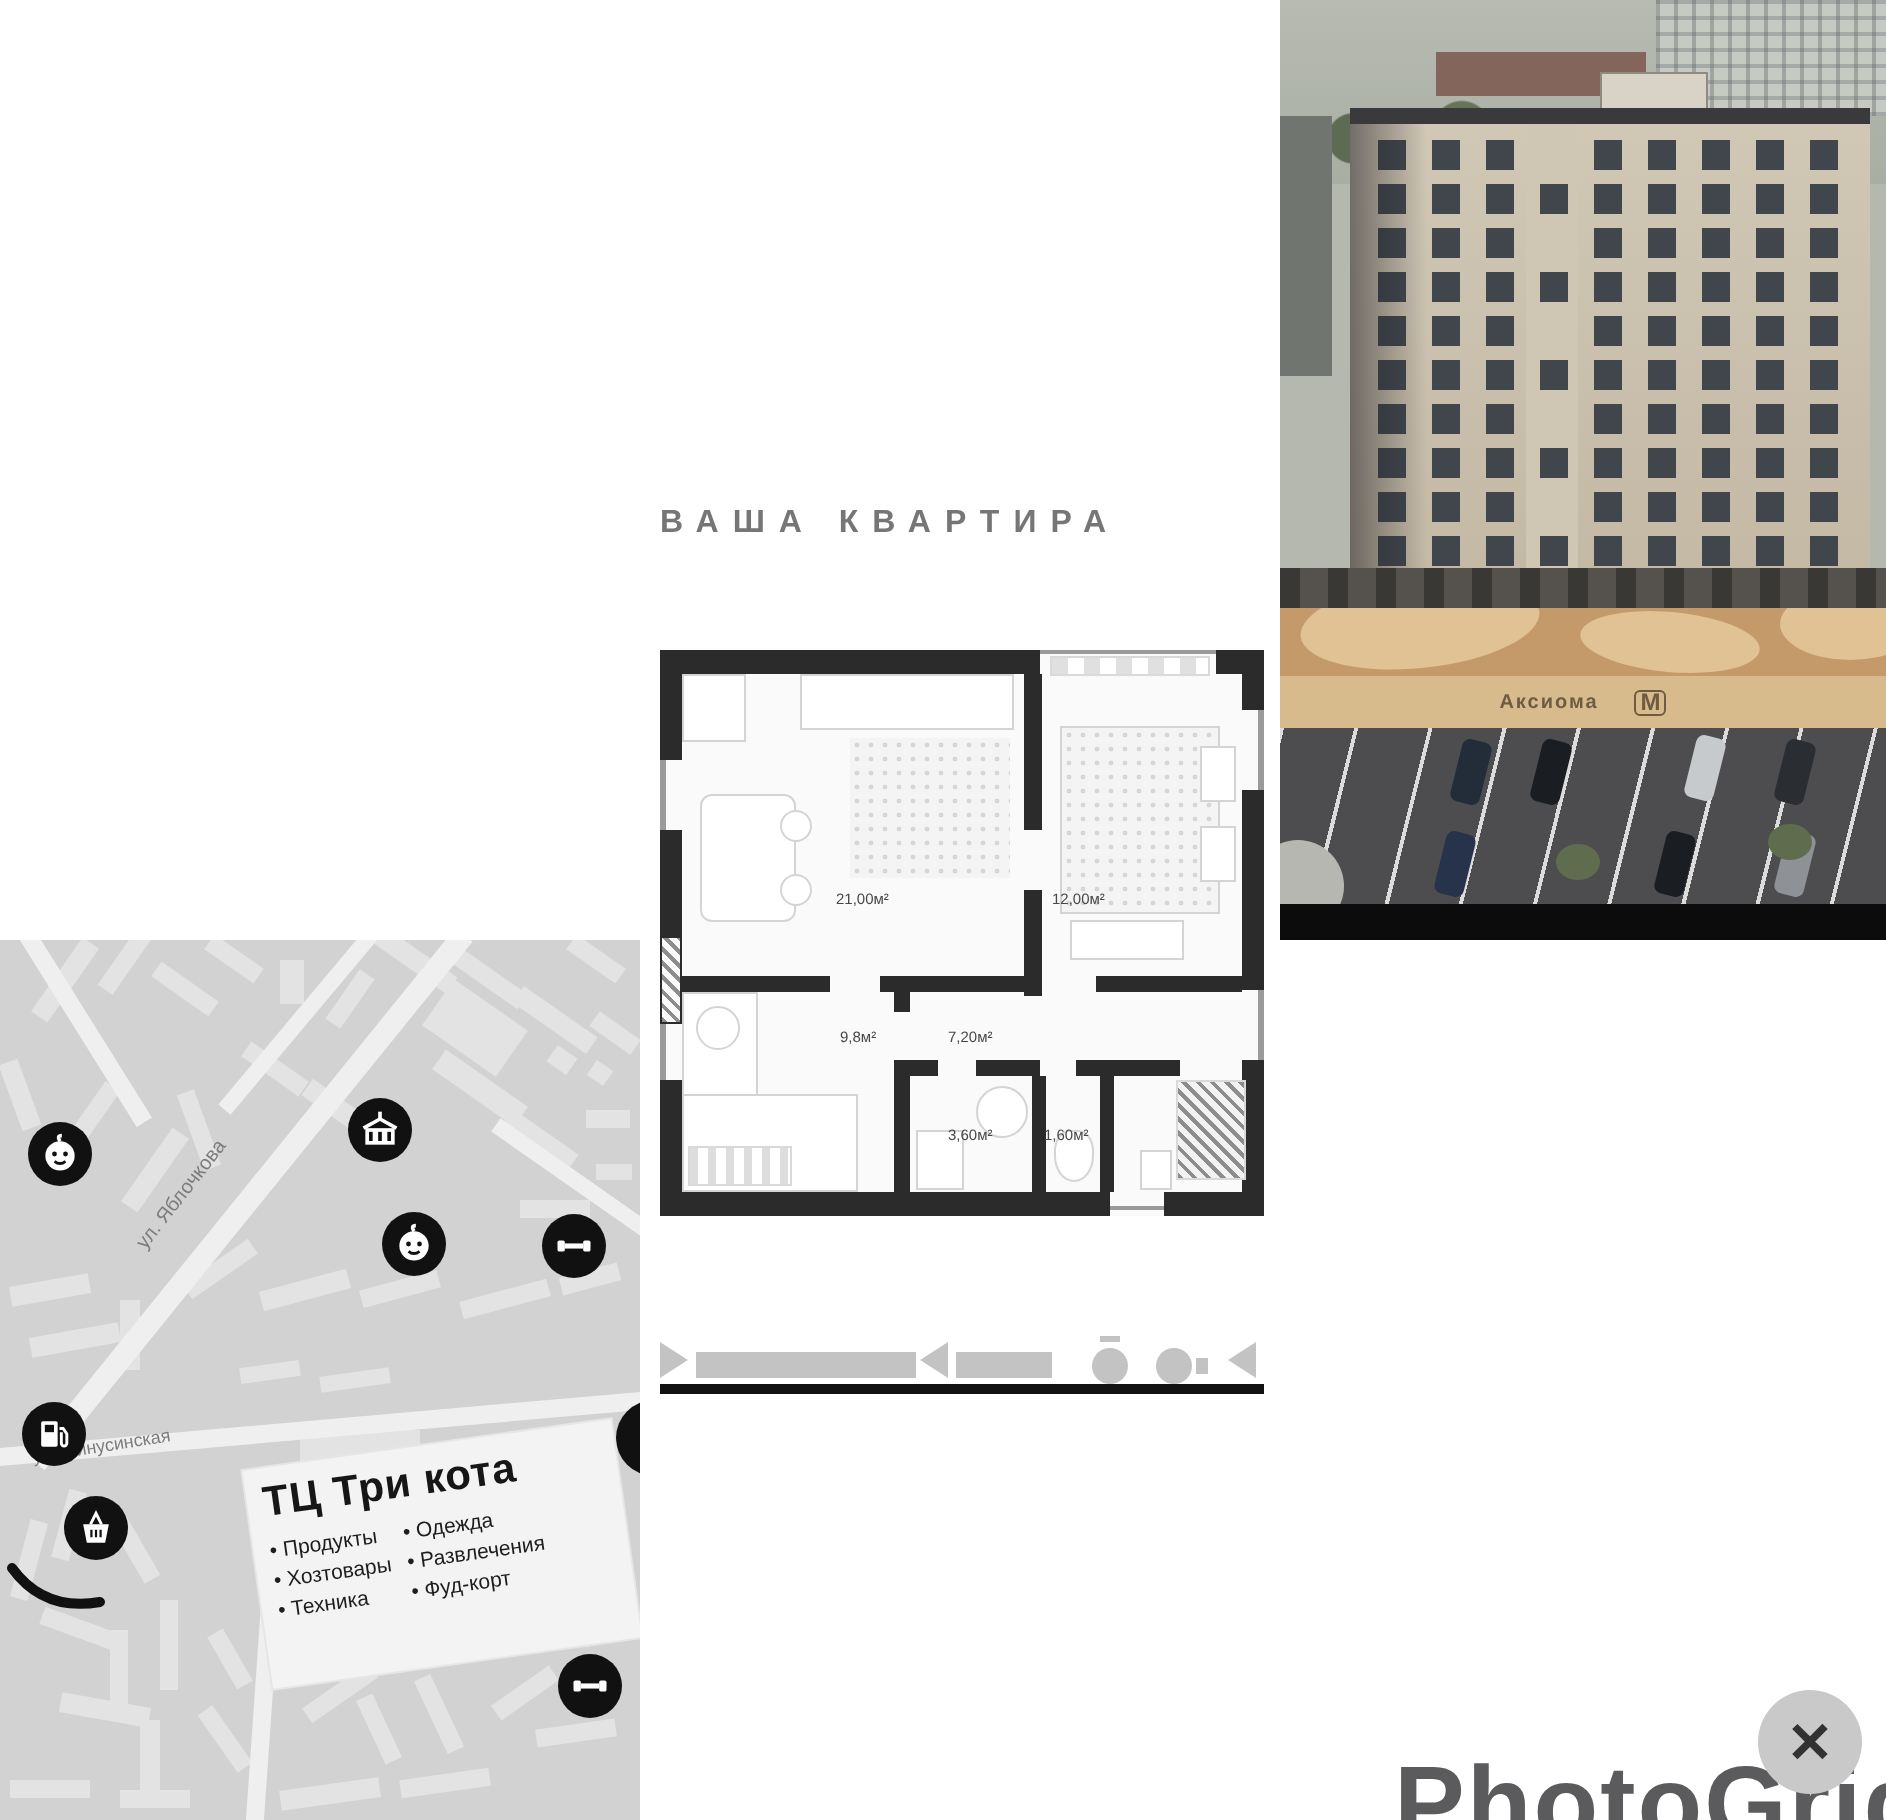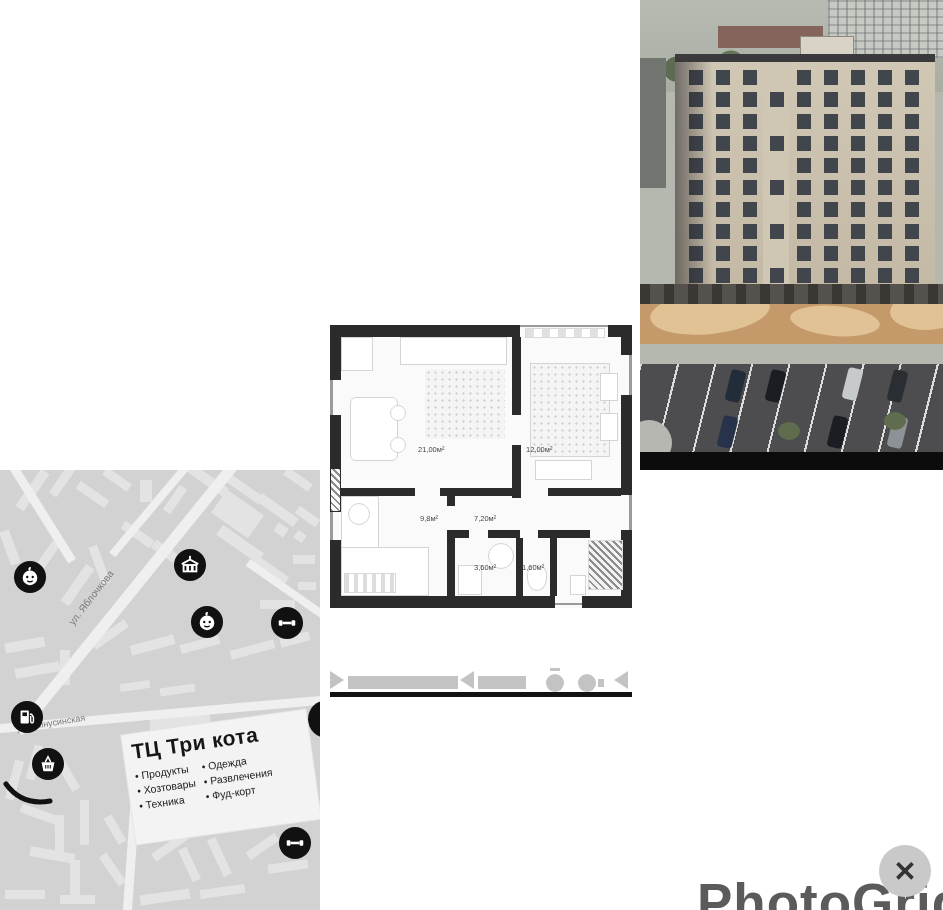--- a/index.html
+++ b/index.html
@@ -231,20 +231,21 @@
         </ul>
         <ul>
           <li>Одежда</li>
           <li>Развлечения</li>
           <li>Фуд-корт</li>
         </ul>
       </div>
     </div>
   </div>
 
+  <div class="abs plan-title">ВАША КВАРТИРА</div>
 
   <div class="abs plan">
 
     <div class="wall" style="left:0;top:0;width:190px;height:12px;"></div>
     <div class="wall" style="left:278px;top:0;width:24px;height:12px;"></div>
 
     <div class="thinline" style="left:190px;top:0;width:88px;height:2px;"></div>
     <div class="furn-g" style="left:195px;top:3px;width:78px;height:8px;background:repeating-linear-gradient(90deg,#e0e0e0 0 8px,#fff 8px 16px);"></div>
 
     <div class="wall" style="left:0;top:0;width:11px;height:55px;"></div>
@@ -419,20 +420,24 @@
         <div class="win" style="left: 203px; top: 206px; width: 14px; height: 15px;"></div>
         <div class="win" style="left: 230px; top: 206px; width: 14px; height: 15px;"></div>
       </div>
     <div class="sideshadow"></div>
     <div class="groundfloor"></div>
     <div class="deck">
       <div class="curve" style="left:10px;top:-14px;width:120px;height:44px;transform:rotate(-6deg);"></div>
       <div class="curve" style="left:150px;top:2px;width:90px;height:30px;transform:rotate(5deg);"></div>
       <div class="curve" style="left:250px;top:-10px;width:70px;height:36px;"></div>
     </div>
+    <div class="fence">
+      <span class="brand">Аксиома</span>
+      <span class="logo">М</span>
+    </div>
     <div class="parking">
       <div class="car" style="left:88px;top:6px;background:#232d3a;"></div>
       <div class="car" style="left:128px;top:6px;background:#1a1d22;"></div>
       <div class="car" style="left:205px;top:4px;background:#c7cacd;"></div>
       <div class="car" style="left:250px;top:6px;background:#2a2e33;"></div>
       <div class="car" style="left:80px;top:52px;background:#27334a;"></div>
       <div class="car" style="left:190px;top:52px;background:#1a1d22;"></div>
       <div class="car" style="left:250px;top:52px;background:#8e9296;"></div>
       <div class="bush" style="left:138px;top:58px;"></div>
       <div class="bush" style="left:244px;top:48px;"></div>

